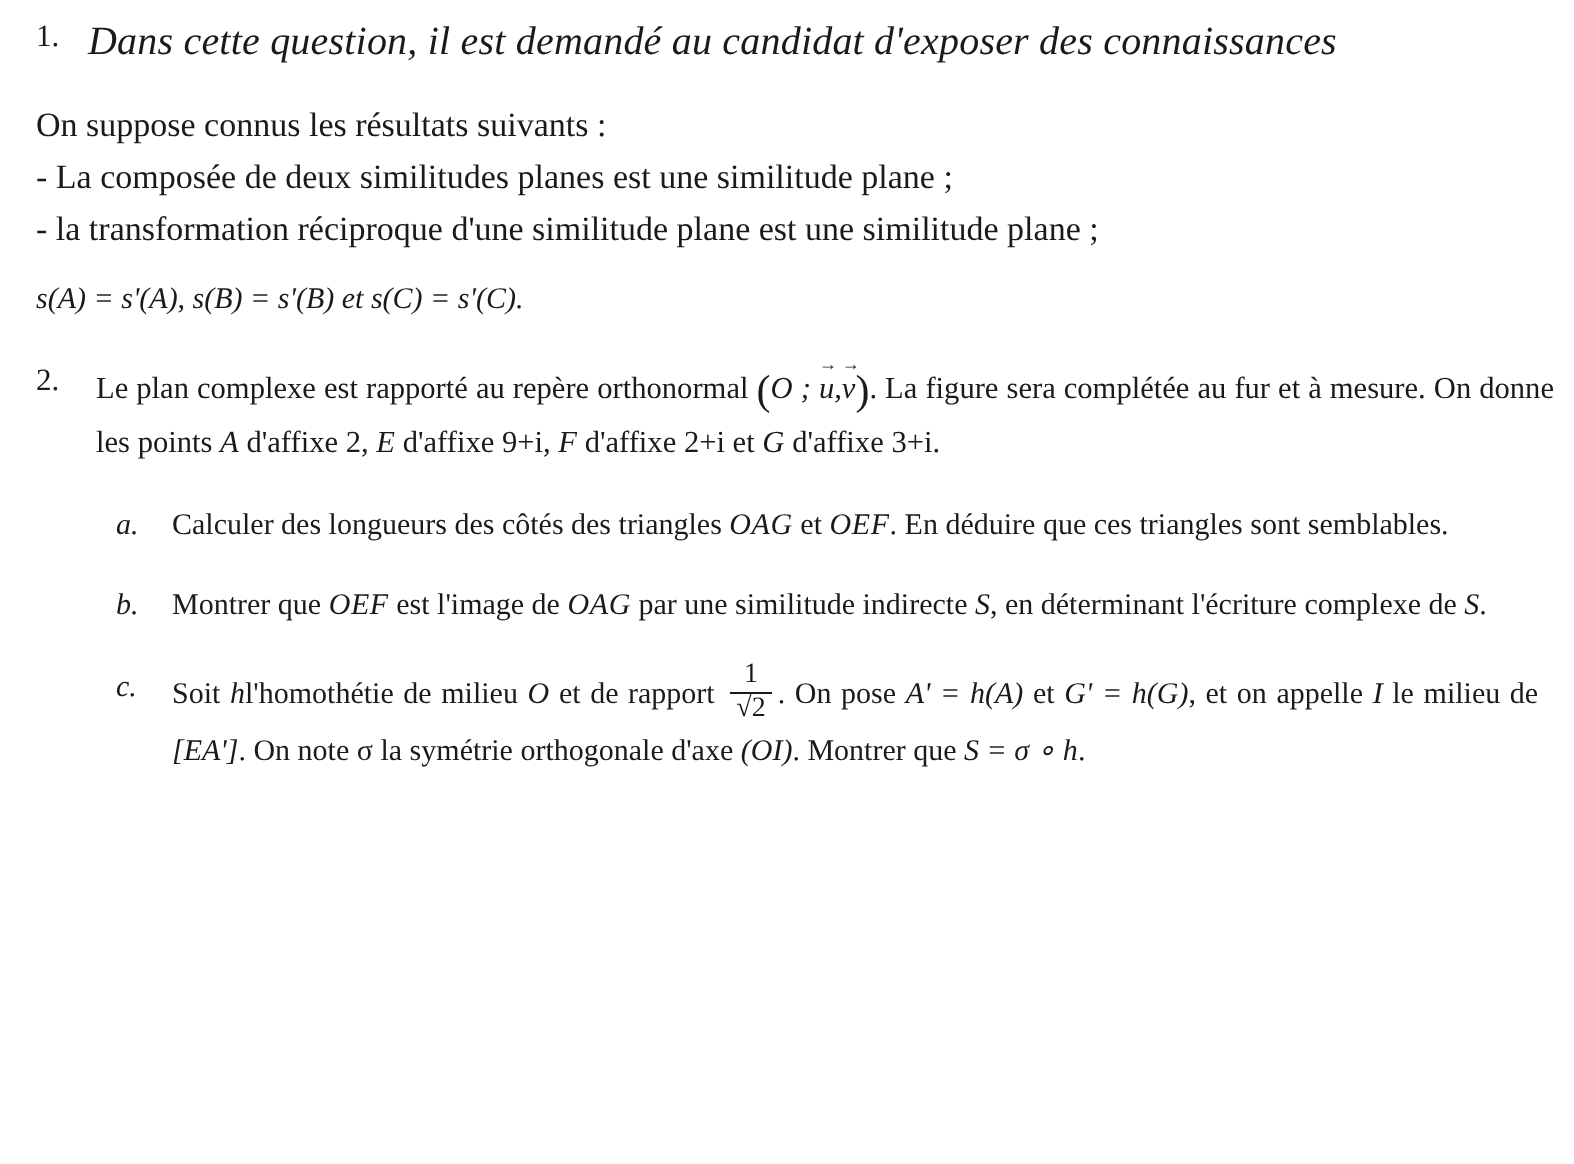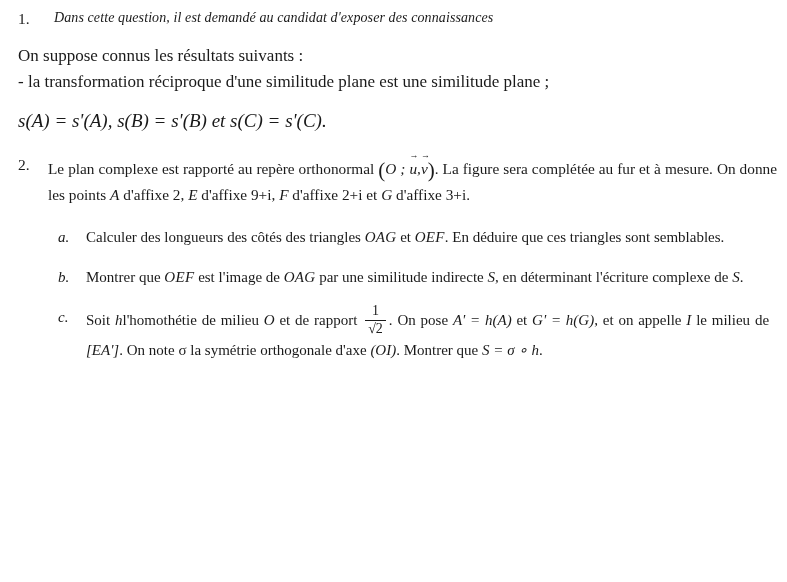--- a/index.html
+++ b/index.html
@@ -29,39 +29,39 @@
     position: absolute;
     left: 18px;
     top: 0;
     font-size: 15.5px;
     font-style: normal;
   }
   .q1 {
     margin: 10px 0 0 0;
   }
   .q1 .body {
-    margin-left: 32px;
-    font-style: italic;
-    font-size: 14px;
+    margin-left: 22px;
+    font-style: italic;
+    font-size: 20px;
     letter-spacing: 0.1px;
   }
   .para {
     margin: 0 0 0 18px;
     font-size: 17px;
     line-height: 1.52;
   }
   .spacer-sm { height: 11px; }
   .spacer-md { height: 17px; }
   .math {
     font-family: "Liberation Serif", serif;
     font-style: italic;
   }
   .mathline {
     margin-left: 18px;
-    font-size: 19px;
+    font-size: 15px;
     font-style: italic;
     line-height: 1.6;
   }
   .upright { font-style: normal; }
   .q2 {
     margin-top: 20px;
   }
   .q2 .body {
     margin-left: 26px;
     font-size: 15.3px;
@@ -136,20 +136,21 @@
 <div class="page">
 
   <div class="block q1">
     <span class="num">1.</span>
     <div class="body">Dans cette question, il est demandé au candidat d'exposer des connaissances</div>
   </div>
 
   <div class="spacer-md"></div>
 
   <div class="para">On suppose connus les résultats suivants :</div>
+  <div class="para">- La composée de deux similitudes planes est une similitude plane ;</div>
   <div class="para">- la transformation réciproque d'une similitude plane est une similitude plane ;</div>
 
   <div class="spacer-sm"></div>
 
 
   <div class="mathline">s(A) = s'(A),  s(B) = s'(B) et s(C) = s'(C).</div>
 
 
   <div class="block q2">
     <span class="num">2.</span>

